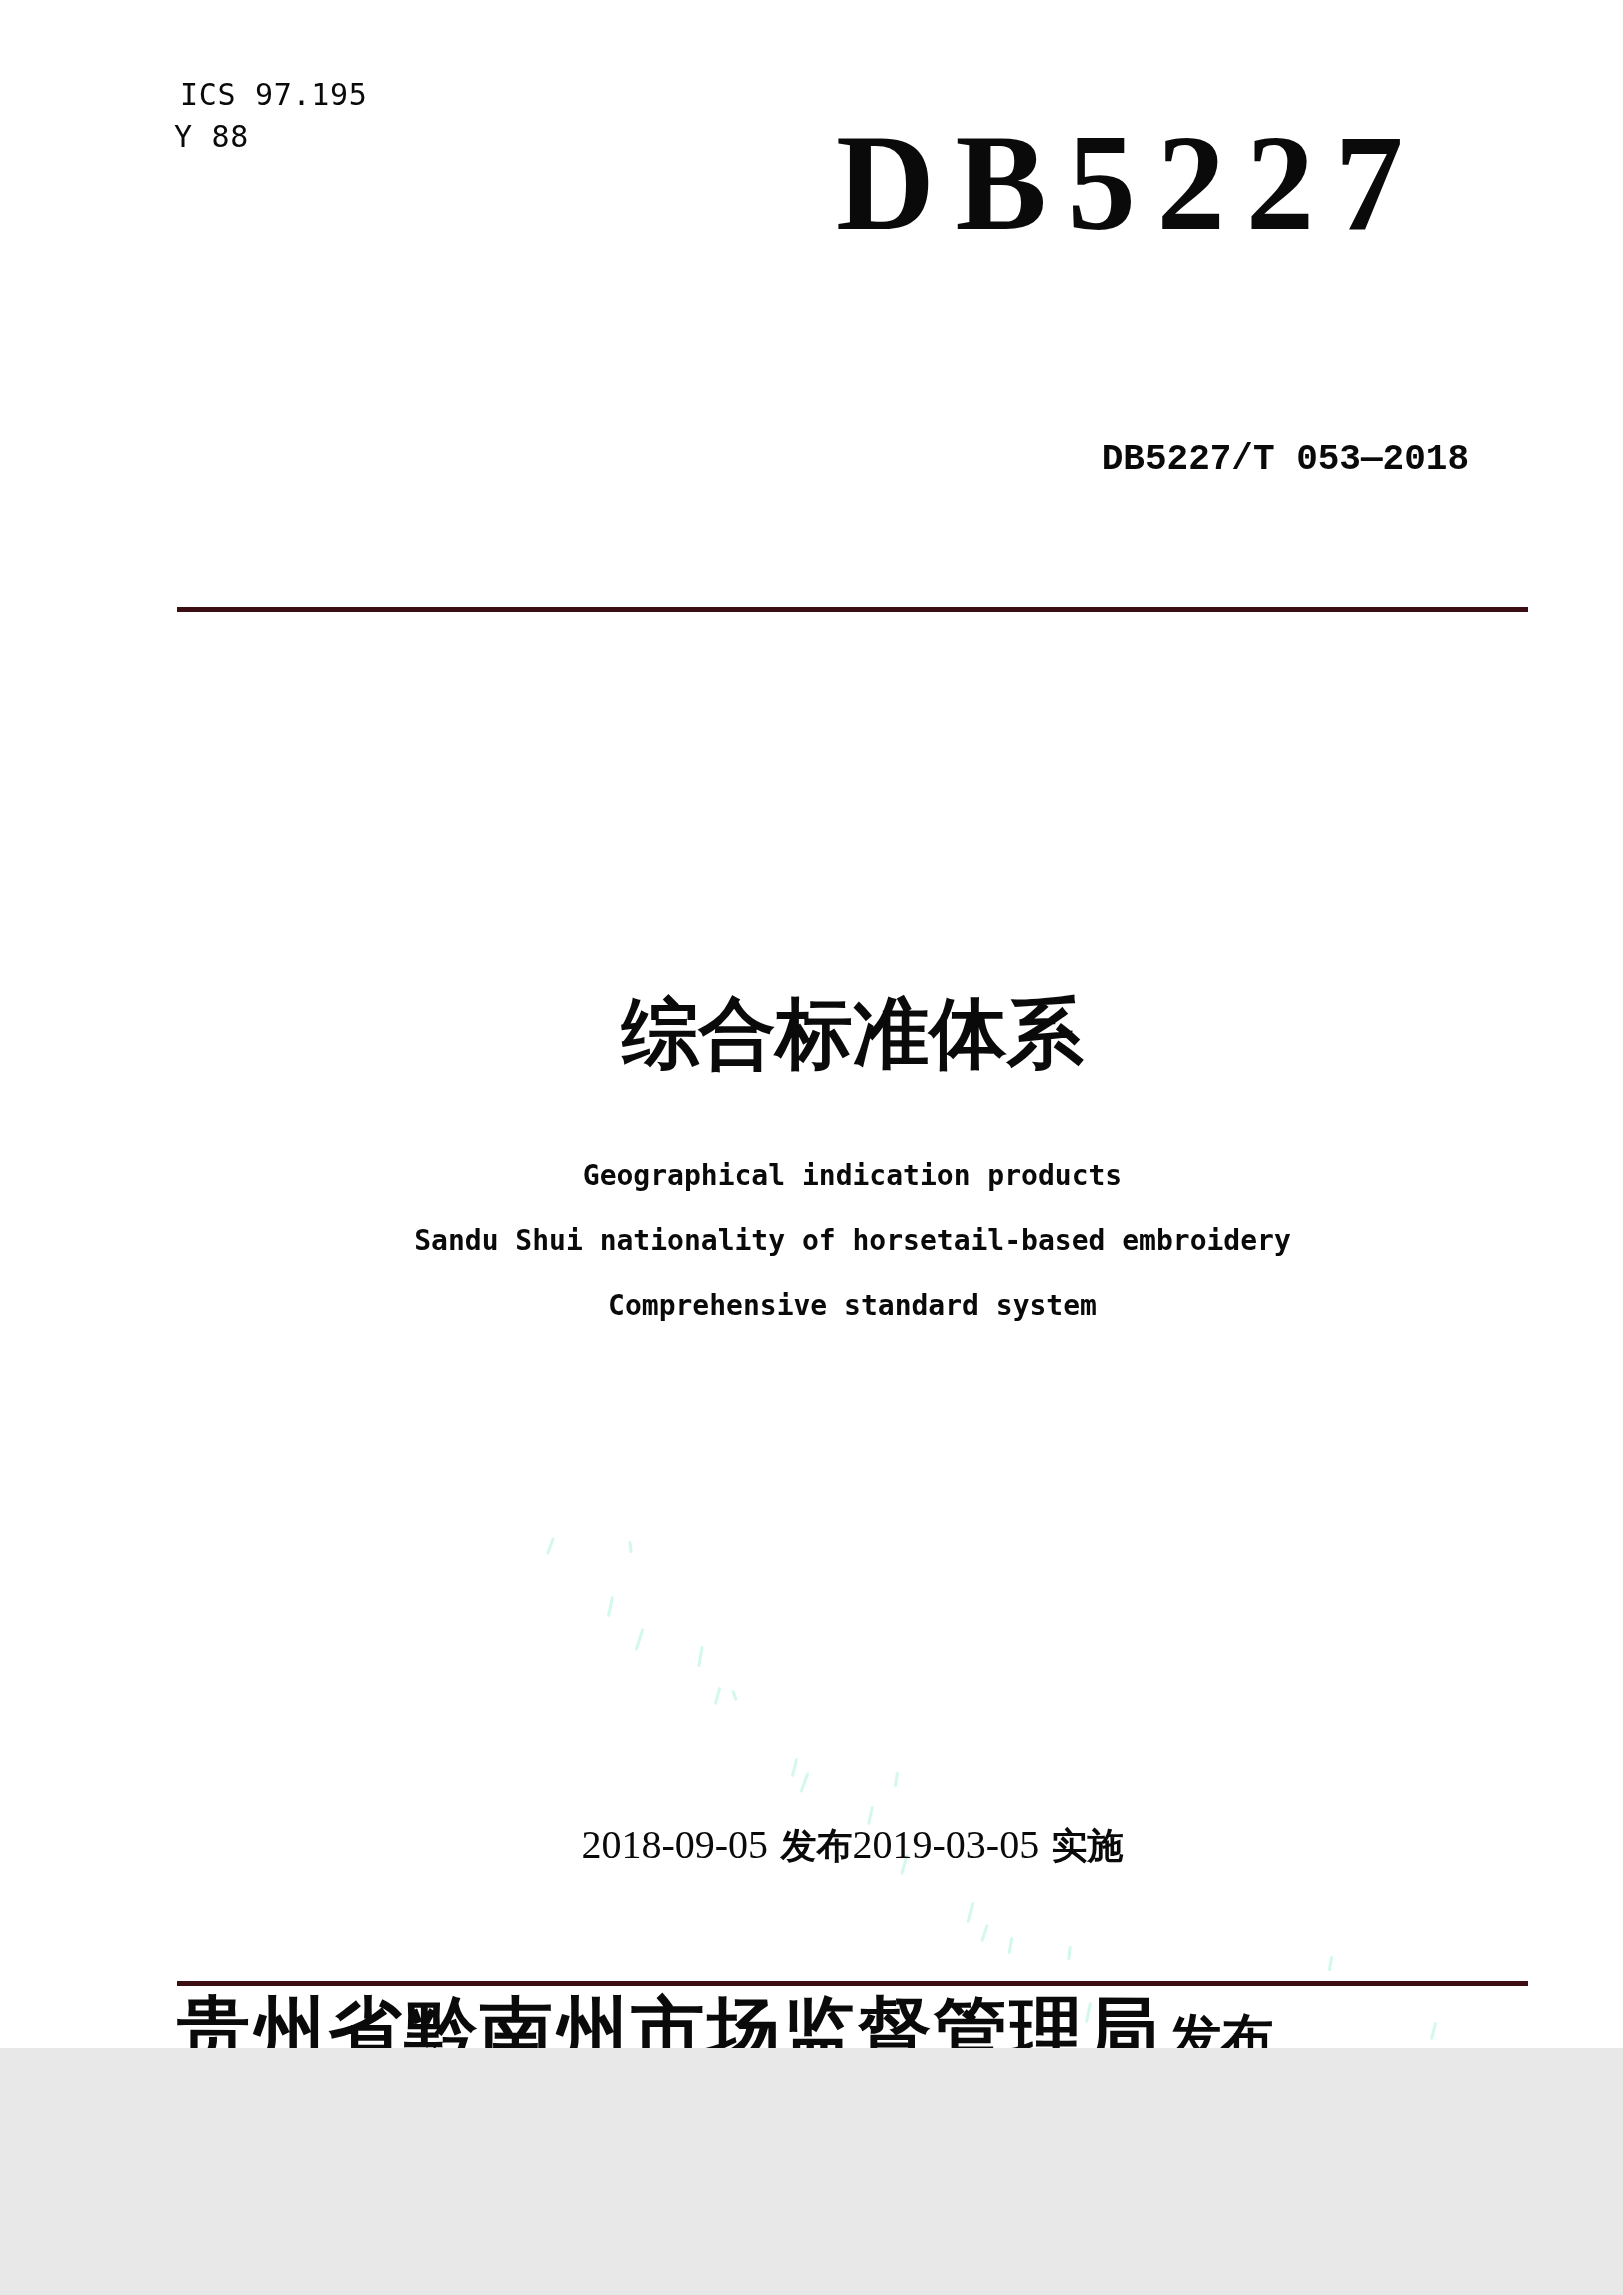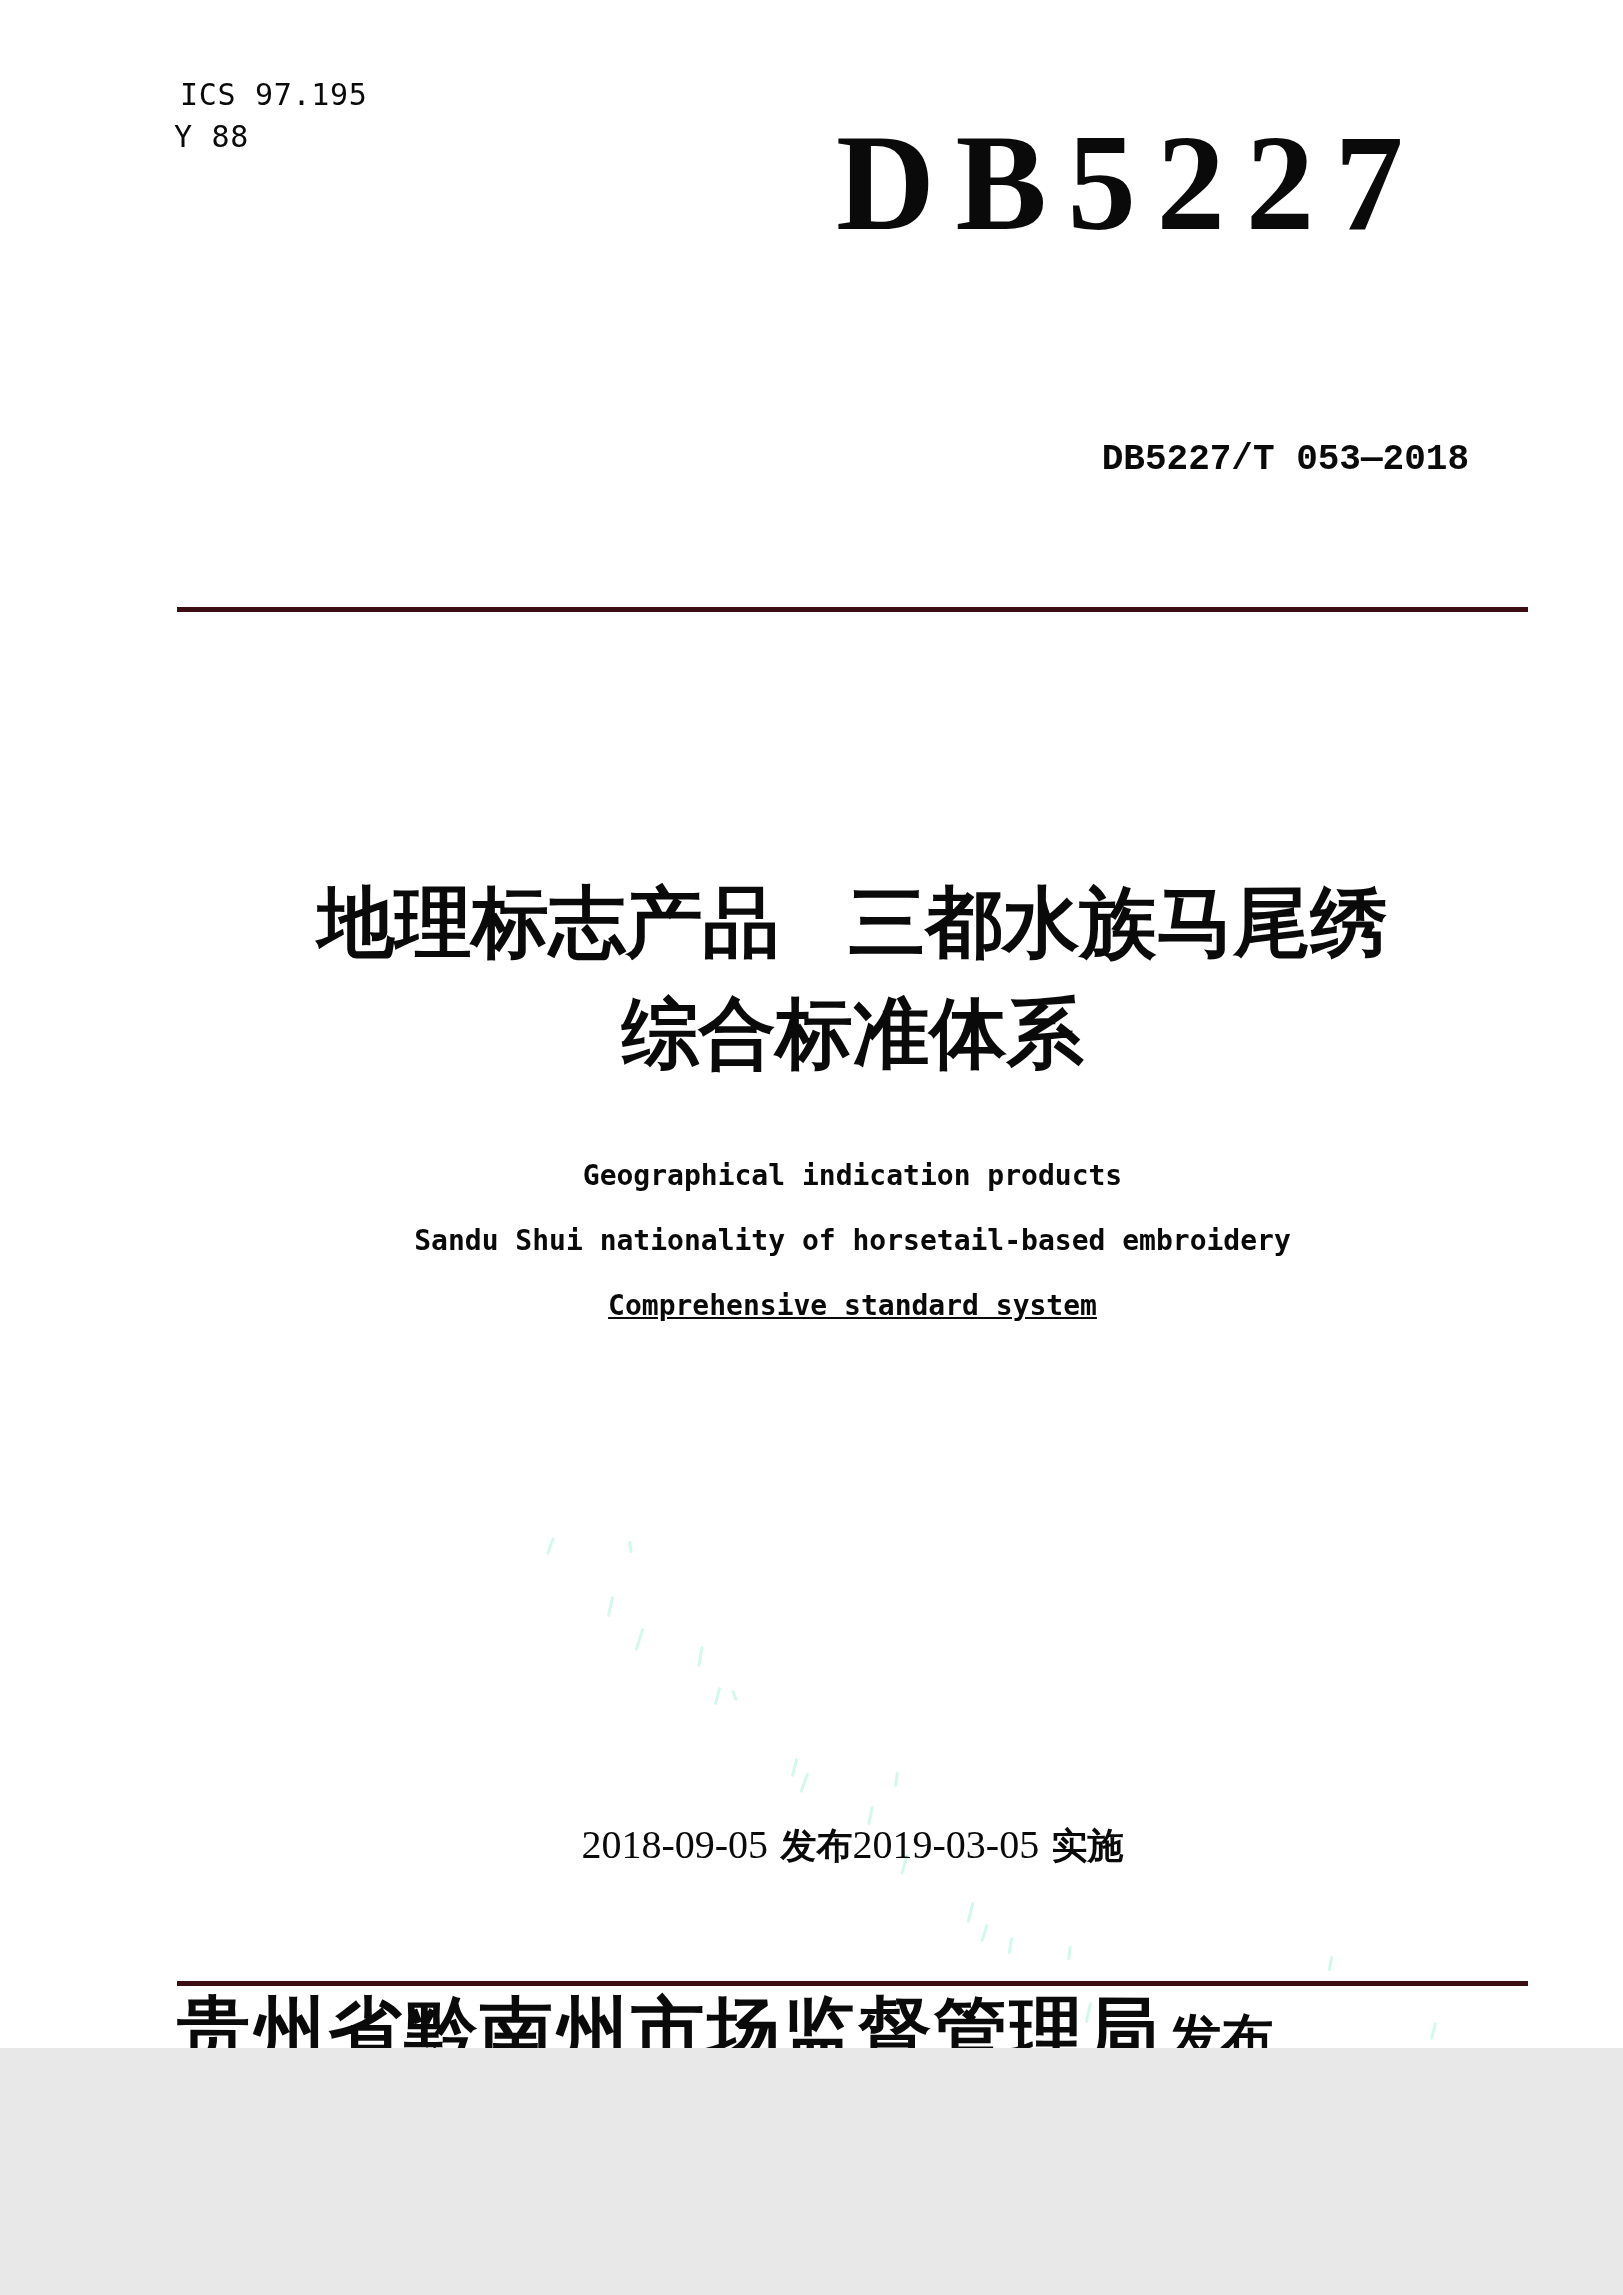--- a/index.html
+++ b/index.html
@@ -101,21 +101,21 @@
     width: 1351px;
     text-align: center;
     font-family: "DejaVu Sans Mono", monospace;
     font-weight: bold;
     font-size: 28px;
     line-height: 1;
     white-space: nowrap;
   }
   .en-line1 { top: 1162px; }
   .en-line2 { top: 1227px; }
-  .en-line3 { top: 1292px; text-decoration: underline; }
+  .en-line3 { top: 1292px; }
   
   .speck {
     position: absolute;
     width: 2.7px;
     border-radius: 2.1px;
     background: #aef2de;
     opacity: 0.55;
   }
   
   .dates-row {
@@ -168,23 +168,20 @@
   <div class="ics">ICS 97.195</div>
   <div class="cls">Y 88</div>
 
   <div class="dbcode">DB5227</div>
 
 
   <div class="stdnum">DB5227/T 053—2018</div>
 
   <div class="rule rule-top"></div>
 
-  <div class="title-zone title-line1">
-    <span>地理标志产品</span><span class="title-gap">三都水族马尾绣</span>
-  </div>
   <div class="title-zone title-line2">综合标准体系</div>
 
   <div class="en-line en-line1">Geographical indication products</div>
   <div class="en-line en-line2">Sandu Shui nationality of horsetail-based embroidery</div>
   <div class="en-line en-line3">Comprehensive standard system</div>
 
   <div>
       <div class="speck" style="left: 549px; top: 1537px; height: 18px; transform: rotate(20deg);"></div>
       <div class="speck" style="left: 629px; top: 1541px; height: 12.4px; transform: rotate(-8deg);"></div>
       <div class="speck" style="left: 609px; top: 1596px; height: 20.6px; transform: rotate(12deg);"></div>

